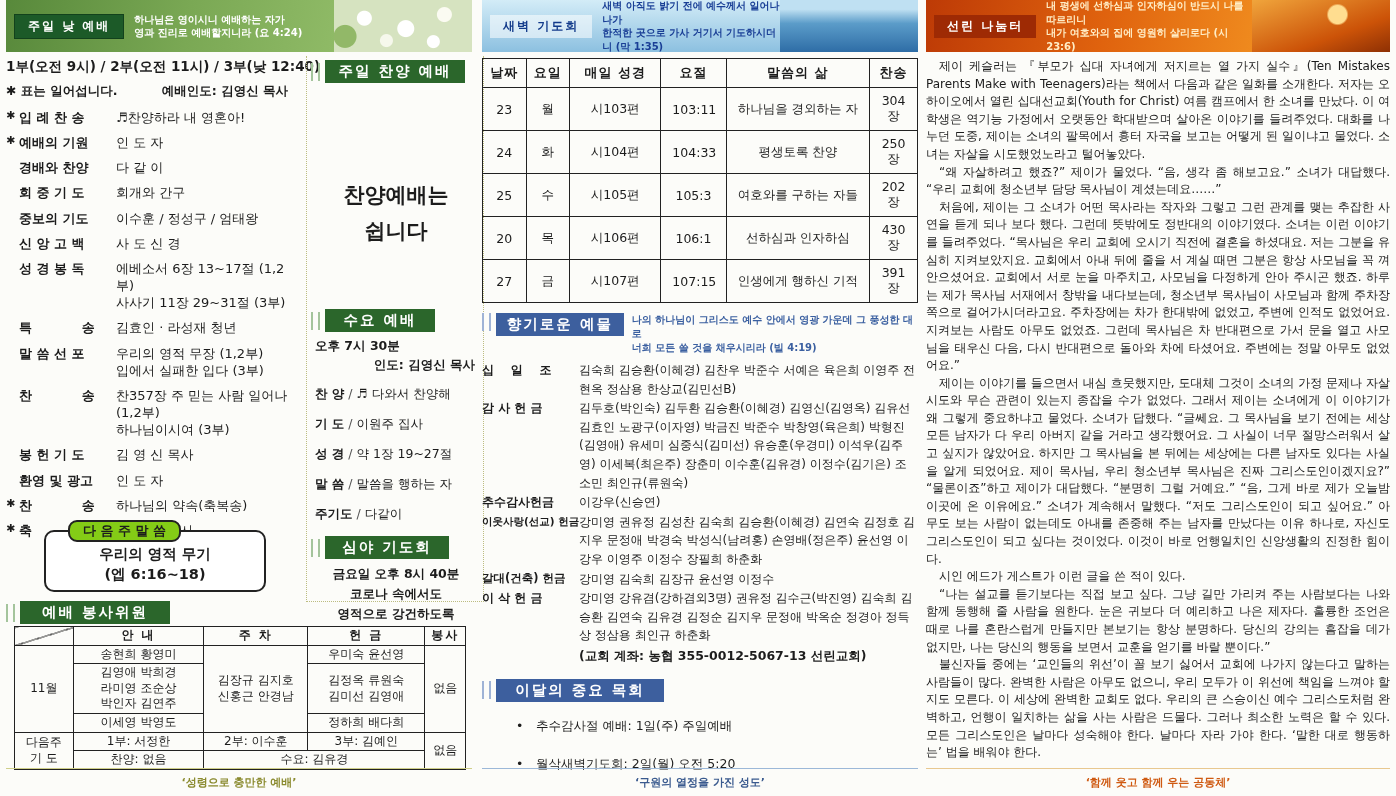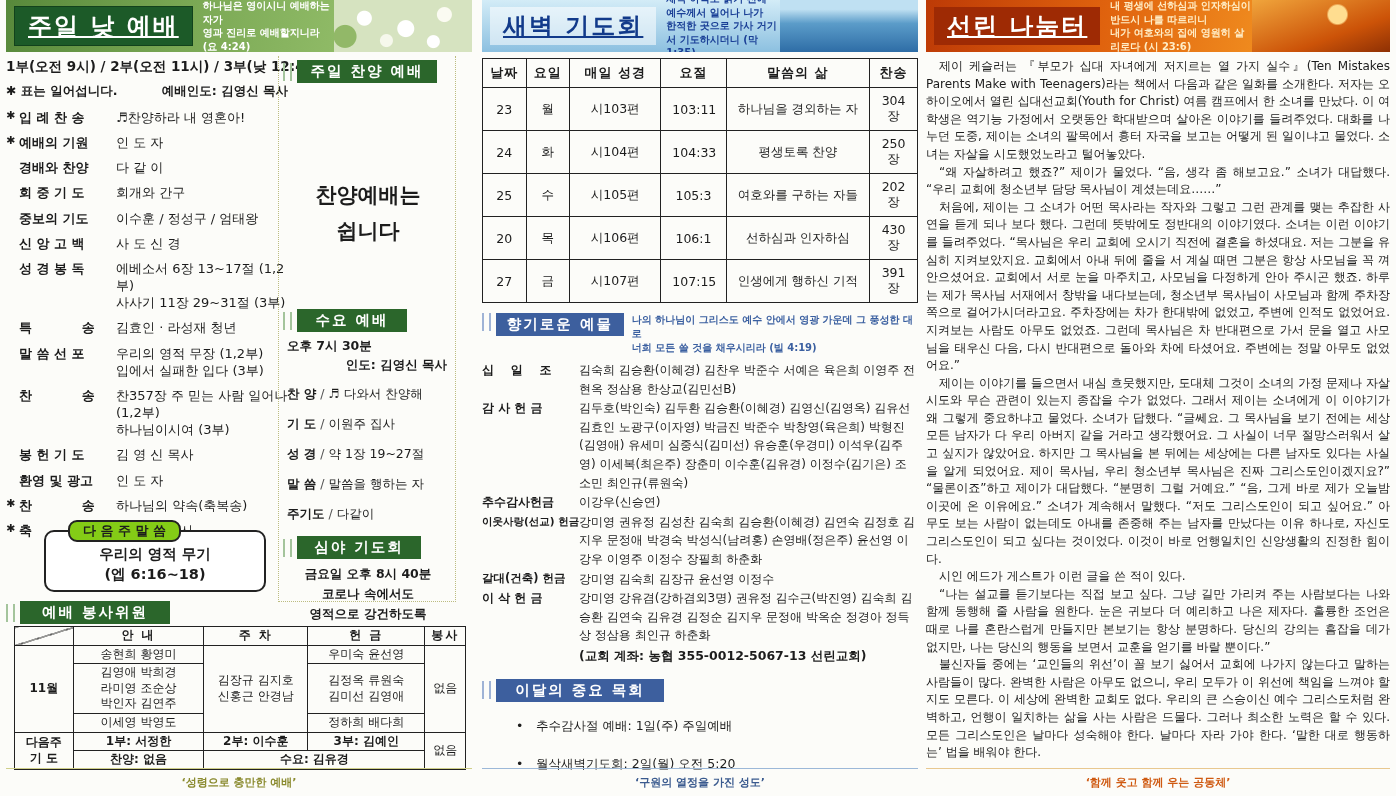--- a/index.html
+++ b/index.html
@@ -10,21 +10,21 @@
   }
   .page{position:relative;width:1396px;height:796px;}
   .col{position:absolute;top:0;height:796px;}
   .col-left{left:6px;width:466px;}
   .col-mid{left:482px;width:436px;}
   .col-right{left:926px;width:464px;}
 
   
   .banner{position:relative;height:52px;display:flex;overflow:hidden;}
   .photo-main{flex:1;display:flex;align-items:center;}
-  .title-box{font-weight:bold;font-size:24px;padding:3px 13px;margin-left:8px;letter-spacing:2px;white-space:nowrap;text-decoration:underline;}
+  .title-box{font-weight:bold;font-size:12px;padding:3px 13px;margin-left:8px;letter-spacing:2px;white-space:nowrap;}
   .banner-verse{font-size:10px;line-height:1.35;margin-left:10px;white-space:pre-line;font-weight:bold;}
   .photo-side{width:138px;}
   .banner-left .photo-main{background:linear-gradient(100deg,#58893b,#7aa854 55%,#8fba66);}
   .title-green{background:#1c5a28;color:#fff;border:1px solid #12421c;}
   .verse-white{color:#fff;}
   .photo-flowers{background-color:#d6e3c0;
     background-image:
       radial-gradient(circle at 22% 35%,#ffffff 7px,rgba(255,255,255,0) 8px),
       radial-gradient(circle at 52% 55%,#ffffff 8px,rgba(255,255,255,0) 9px),
       radial-gradient(circle at 80% 28%,#fbfbf2 7px,rgba(255,255,255,0) 8px),
@@ -50,41 +50,41 @@
   .sec-box.blue{background:#3d5f9e;width:168px;}
 
   
   .order{position:absolute;left:0;top:58px;width:282px;font-size:13px;}
   .times{font-weight:bold;font-size:13.5px;text-align:center;margin-bottom:7px;white-space:nowrap;}
   .noterow{display:flex;justify-content:space-between;font-weight:bold;font-size:12.5px;margin-bottom:9px;}
   .orow{display:flex;margin-bottom:8px;line-height:1.32;}
   .ostar{width:13px;font-size:11px;flex-shrink:0;}
   .olabel{width:97px;font-weight:bold;white-space:pre;flex-shrink:0;}
   .oval{flex:1;white-space:pre-line;}
-  .subcol{position:absolute;left:272px;top:56px;width:178px;height:546px;box-sizing:border-box;
+  .subcol{position:absolute;left:300px;top:56px;width:178px;height:546px;box-sizing:border-box;
     border-left:1px dotted #bcbc80;border-right:1px dotted #bcbc80;border-bottom:1px dotted #bcbc80;padding:4px 2px 0 4px;}
   .praise-msg{margin-top:95px;margin-bottom:60px;text-align:center;font-size:21px;font-weight:bold;line-height:1.7;}
   .wedblock{font-size:12.5px;}
   .wtime{font-weight:bold;margin:6px 0 2px 4px;}
   .wleader{font-weight:bold;text-align:right;margin:0 6px 12px 0;}
   .wrow{display:flex;margin:0 0 13px 4px;}
   .wlabel{font-weight:bold;white-space:pre;flex-shrink:0;}
   .wsep{margin:0 4px;color:#555;}
   .midnight-lines{font-weight:bold;font-size:12.5px;line-height:1.6;text-align:center;margin-top:5px;white-space:pre-line;}
   .nextweek{position:absolute;left:38px;top:530px;width:210px;border:2px solid #222;border-radius:10px;
     padding:12px 4px 5px;text-align:center;font-weight:bold;font-size:14.5px;line-height:1.4;background:#fff;}
   .nextweek .tab{position:absolute;top:-12px;left:22px;background:#84cc16;border:2px solid #222;border-radius:9px;
     padding:0 13px;font-size:13px;white-space:nowrap;}
   .vol-sec{position:absolute;left:0;top:601px;}
   table.vol{position:absolute;left:8px;top:626px;width:452px;border-collapse:collapse;font-size:12px;text-align:center;table-layout:fixed;}
   table.vol th,table.vol td{border:1.5px solid #222;padding:1px 2px;line-height:1.3;}
   table.vol th{font-weight:bold;letter-spacing:2px;}
   th.corner{background:linear-gradient(to bottom right,transparent 48.5%,#333 48.5%,#333 51.5%,transparent 51.5%);}
   .pre{white-space:pre-line;}
-  .boldcell{font-weight:bold;}
+  .boldcell{font-weight:normal;}
 
   
   .footer{position:absolute;left:0;right:0;top:768px;text-align:center;font-size:11px;font-weight:bold;padding-top:6px;border-top:1px solid;}
   .footer.olive{color:#8a8a2e;border-color:#cfcf8a;}
   .footer.bluef{color:#3a5a8e;border-color:#9cb8d8;}
   .footer.orangef{color:#cf5a12;border-color:#e8c890;}
 
   
   .mid-body{position:absolute;top:58px;left:0;width:436px;}
   table.dawn{border-collapse:collapse;width:100%;font-size:12.5px;text-align:center;table-layout:fixed;}

